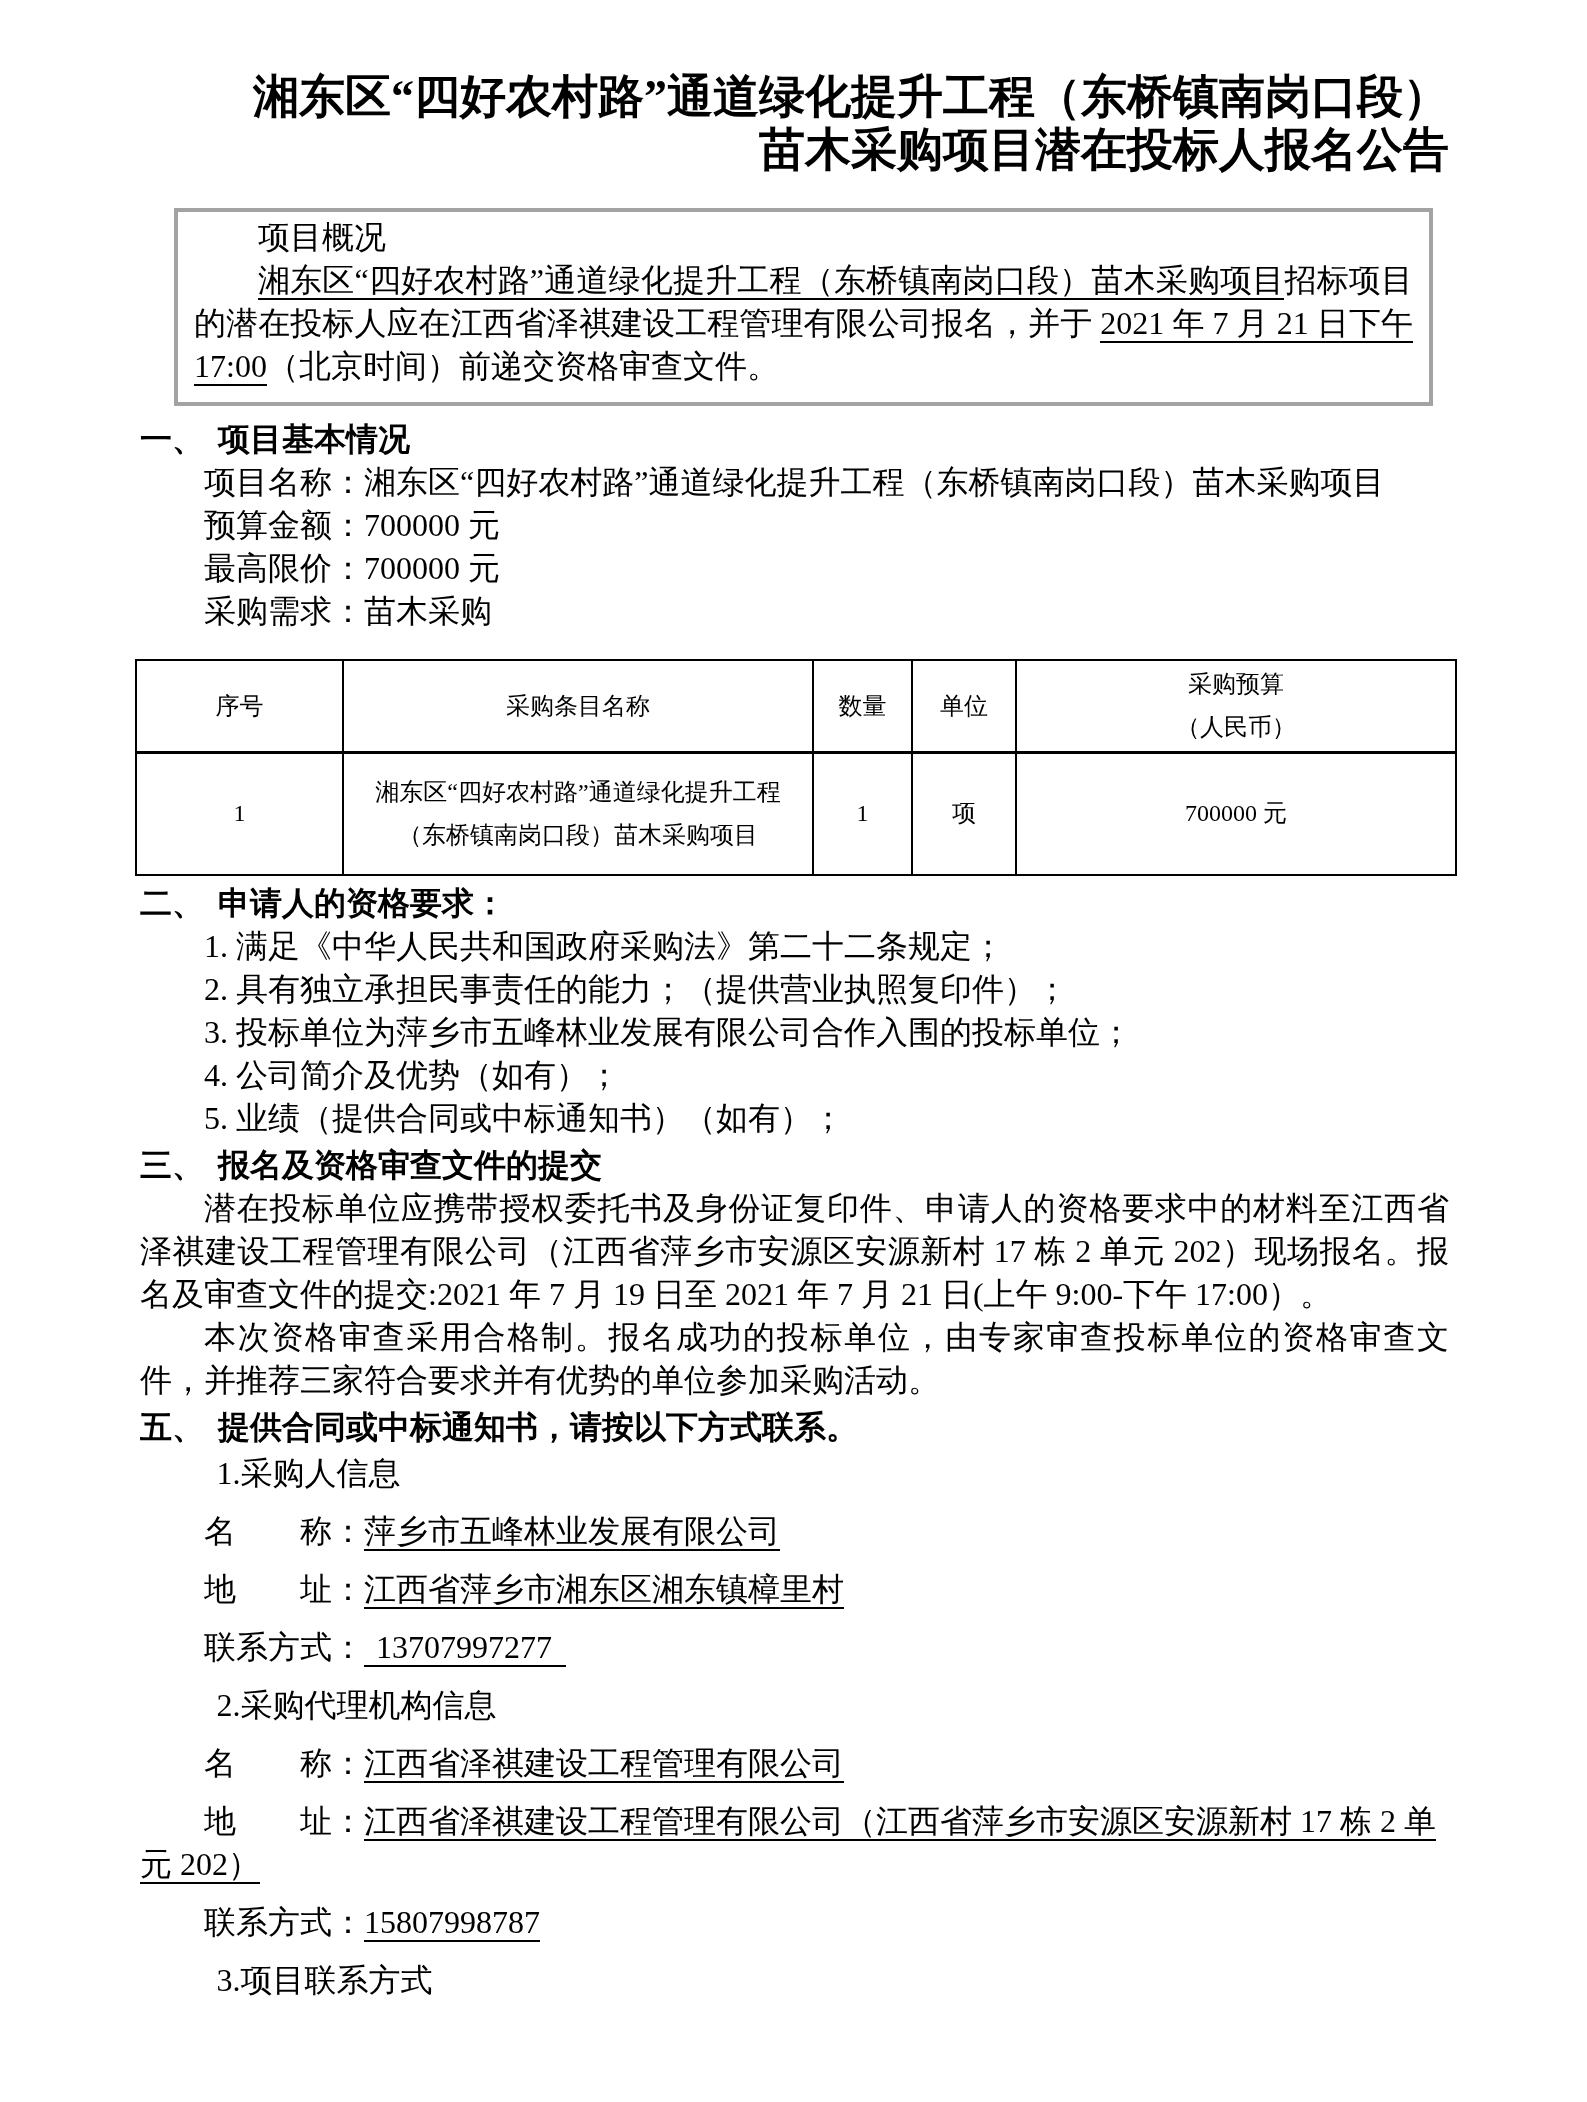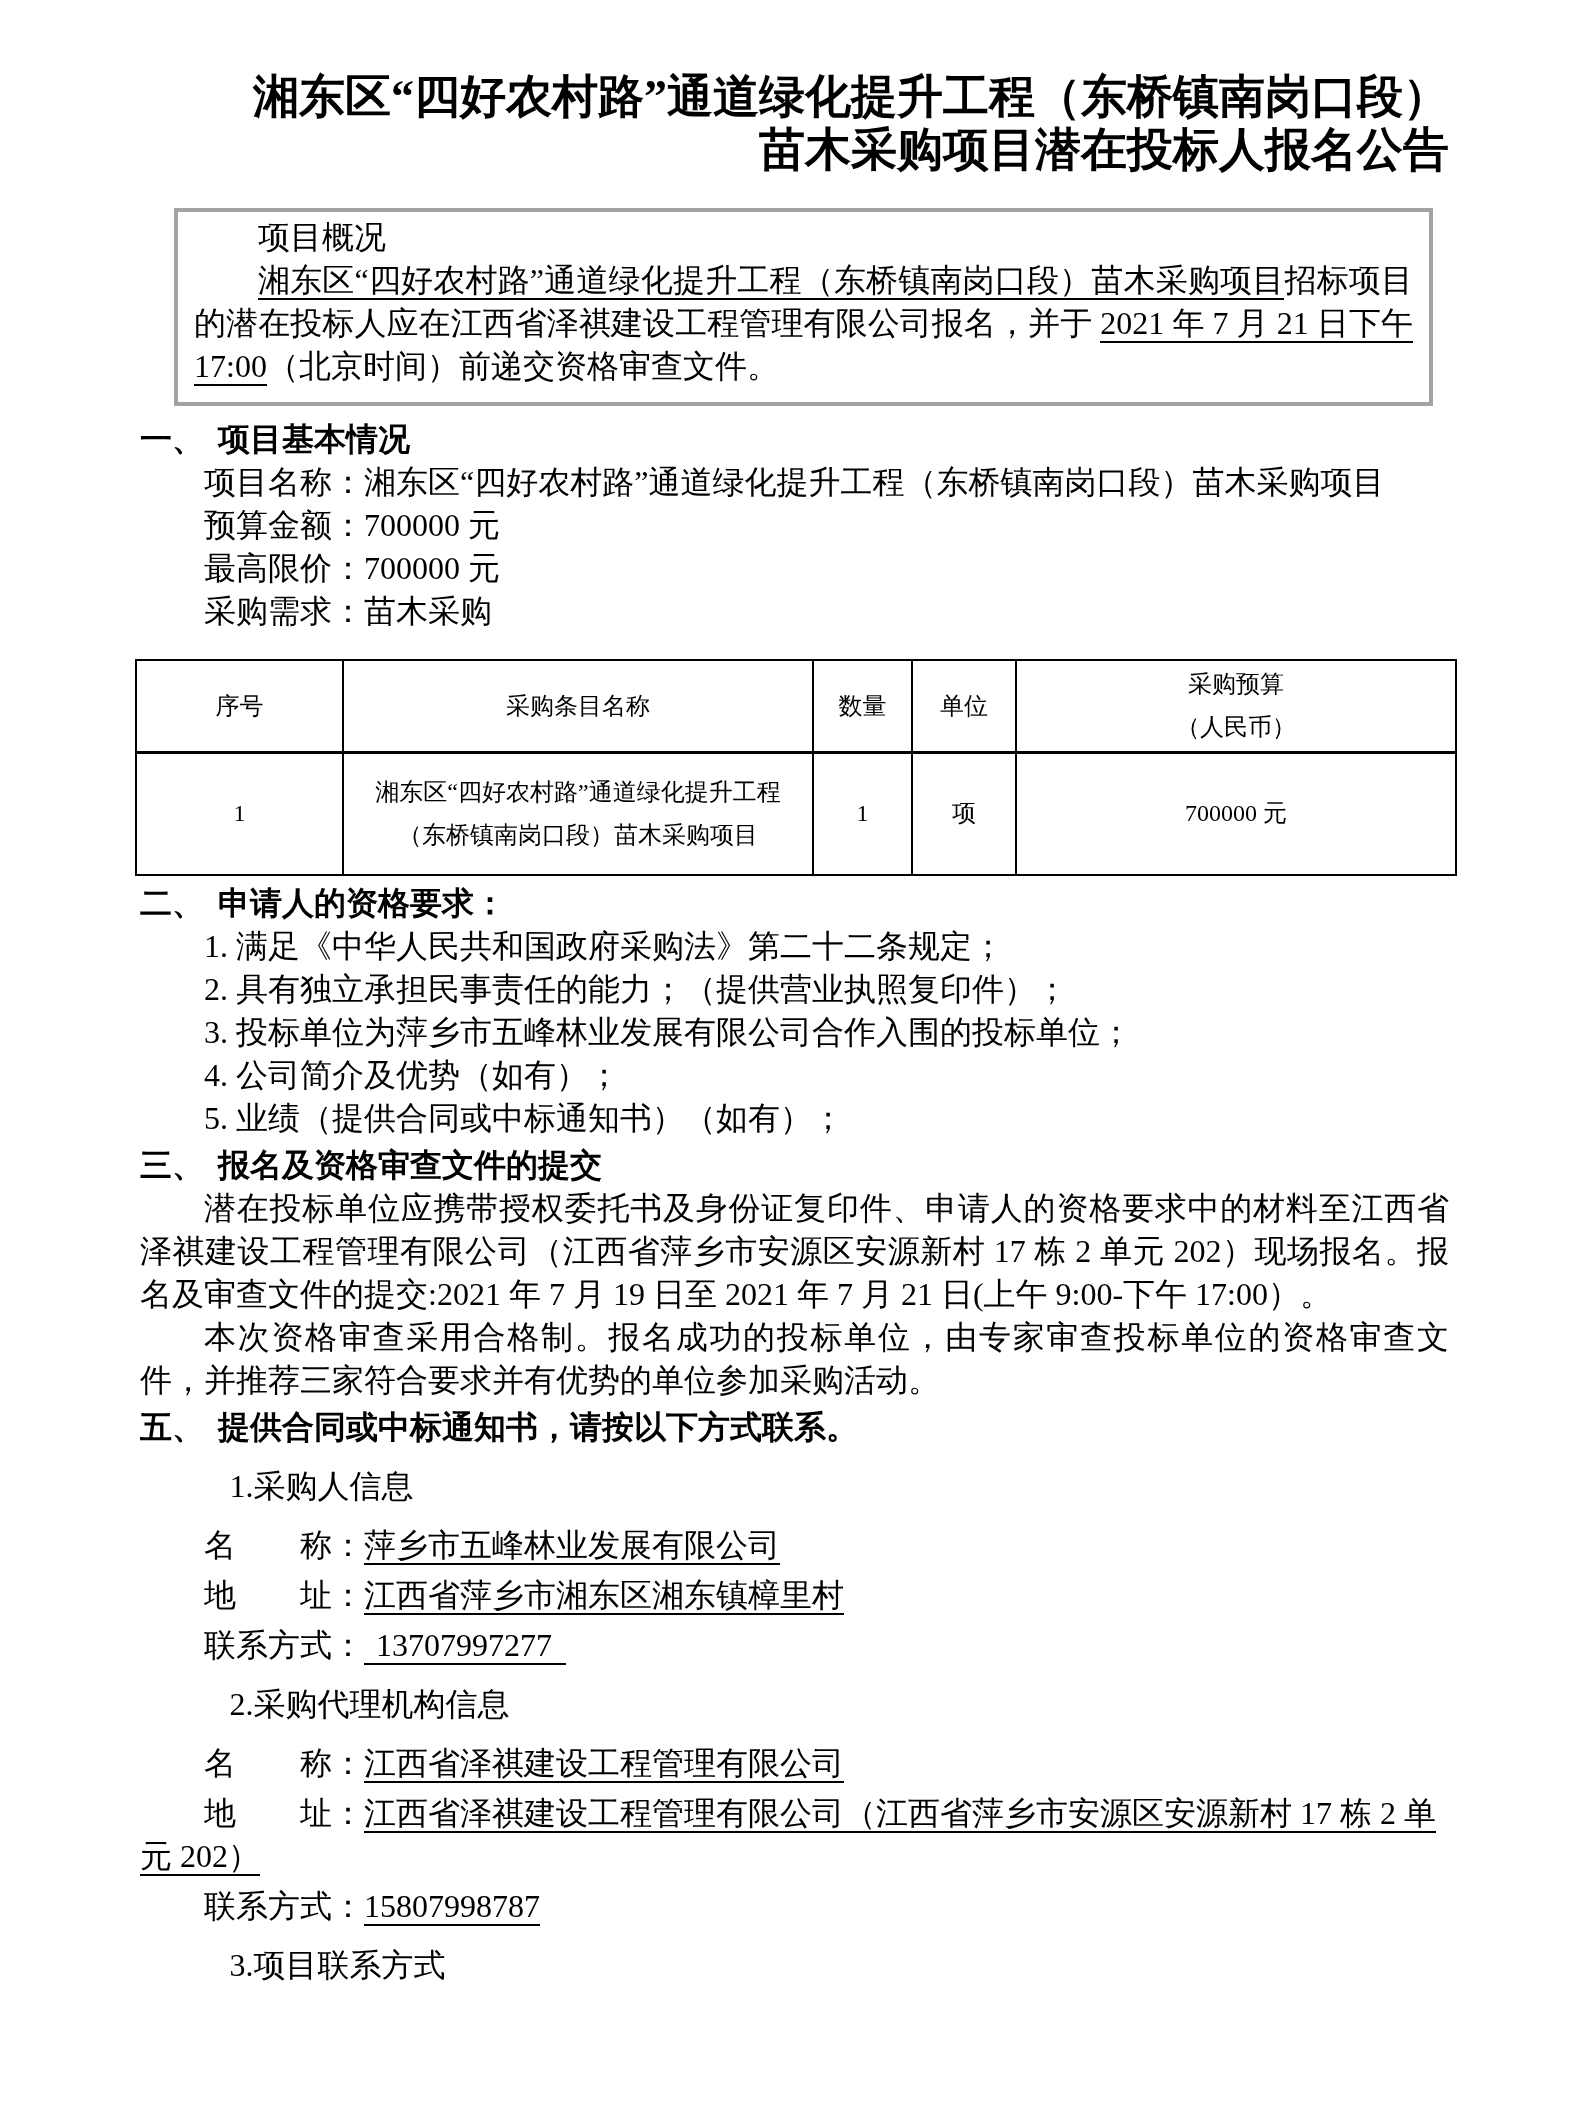--- a/index.html
+++ b/index.html
@@ -14,22 +14,22 @@
   .overview-box p { margin:0; text-indent:2em; text-align:justify; }
   .u  { border-bottom:2px solid #000; }
   .u-pad { padding:0 14px 0 12px; }
   h2.hd {
     font-family:"Liberation Sans","DejaVu Sans",sans-serif;
     font-weight:bold; font-size:32px; line-height:43px; margin:4px 0 0 0;
   }
   h2.hd .num { margin-right:14px; }
   p.ind  { margin:0; text-indent:2em; text-align:justify; }
   p.item { margin:0; text-indent:2em; }
-  p.sub  { margin:16px; text-indent:2.3em; }
-  p.crow { margin:7px 0; text-indent:2em; }
+  p.sub  { margin:3px; text-indent:2.3em; }
+  p.crow { margin:15px 0; text-indent:2em; }
   table.proc {
     border-collapse:collapse; table-layout:fixed;
     width:1320px; margin:26px 0 6px -5px;
     font-size:24px; line-height:43px;
   }
   table.proc th, table.proc td {
     border:2px solid #000; text-align:center; vertical-align:middle;
     font-weight:normal; padding:2px 8px; overflow:hidden;
   }
   table.proc thead tr { height:76px; }

